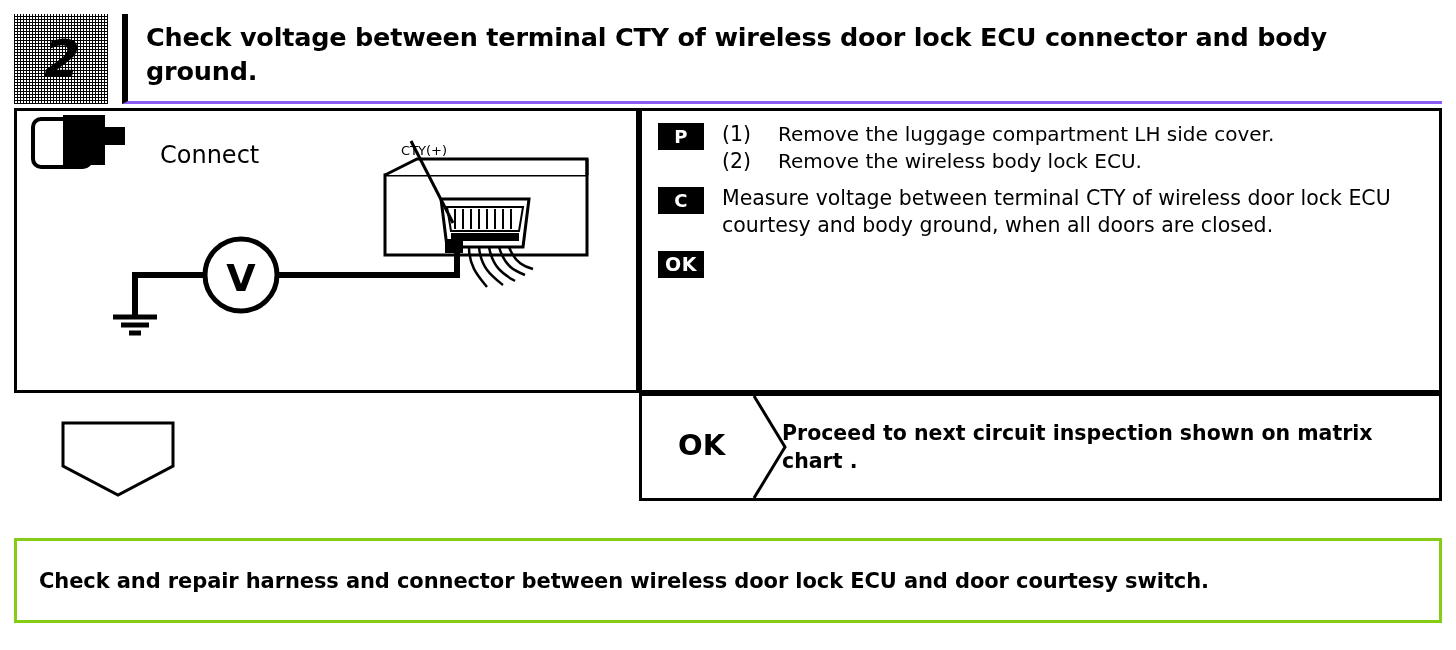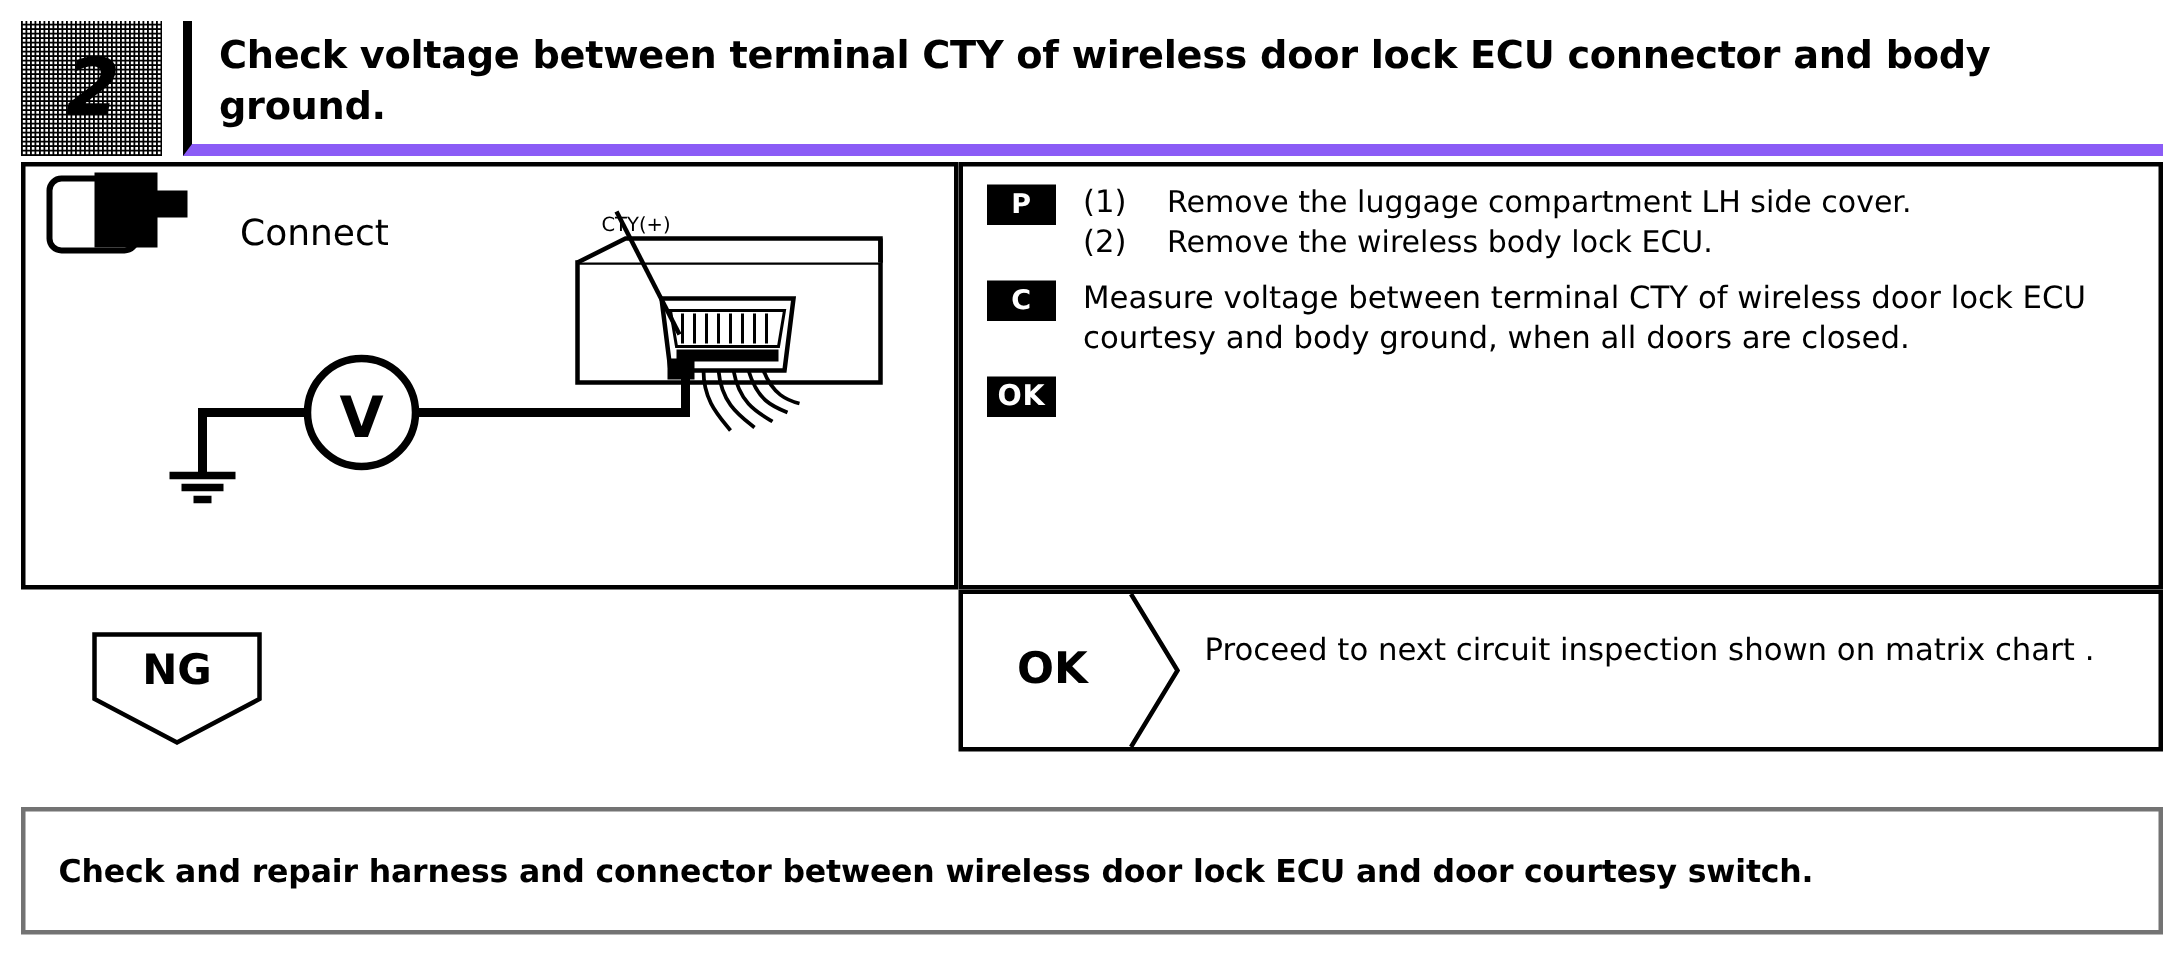--- a/index.html
+++ b/index.html
@@ -50,21 +50,21 @@
     color: #000000;
     letter-spacing: -2px;
   }
   .step-title-box {
     position: absolute;
     left: 108px;
     top: 0;
     width: 1320px;
     height: 90px;
     border-left: 6px solid #000;
-    border-bottom: 8px solid #8b5cf6;
+    border-bottom: 3px solid #8b5cf6;
     box-sizing: border-box;
     padding: 6px 0 0 18px;
   }
   .step-title {
     font-size: 25.5px;
     font-weight: bold;
     line-height: 1.34;
     letter-spacing: -0.2px;
   }
 
@@ -207,36 +207,36 @@
   }
   .ok-label {
     position: absolute;
     left: 36px;
     top: 32px;
     font-size: 29px;
     font-weight: bold;
   }
   .ok-text {
     position: absolute;
-    left: 161px;
+    left: 140px;
     top: 24px;
     width: 620px;
     font-size: 20.5px;
-    font-weight: normal;
+    font-weight: bold;
     line-height: 1.35;
   }
 
   
   .bottom-box {
     position: absolute;
     left: 14px;
     top: 538px;
     width: 1428px;
     height: 85px;
-    border: 3px solid #737373;
+    border: 3px solid #84cc16;
     box-sizing: border-box;
     background: #fff;
     padding-left: 10px;
   }
   .bottom-text {
     position: absolute;
     left: 22px;
     top: 28px;
     font-size: 21px;
     font-weight: bold;
@@ -346,21 +346,20 @@
 
   </div>
 </div>
 
 <div class="result-row">
 
   <div class="ng-wrap">
     <svg width="116" height="78" viewBox="0 0 116 78">
       <path d="M 3 3 L 113 3 L 113 46 L 58 75 L 3 46 Z" fill="#ffffff" stroke="#000" stroke-width="3"></path>
     </svg>
-    <div class="ng-label">NG</div>
   </div>
 
   <div class="ok-panel">
     <svg width="797" height="102" viewBox="0 0 797 102" style="position:absolute;left:0;top:0;">
       <path d="M 112 0 L 143 51 L 112 102" fill="none" stroke="#000" stroke-width="3"></path>
     </svg>
     <div class="ok-label">OK</div>
     <div class="ok-text">Proceed to next circuit inspection shown on matrix chart .</div>
   </div>
 </div>

